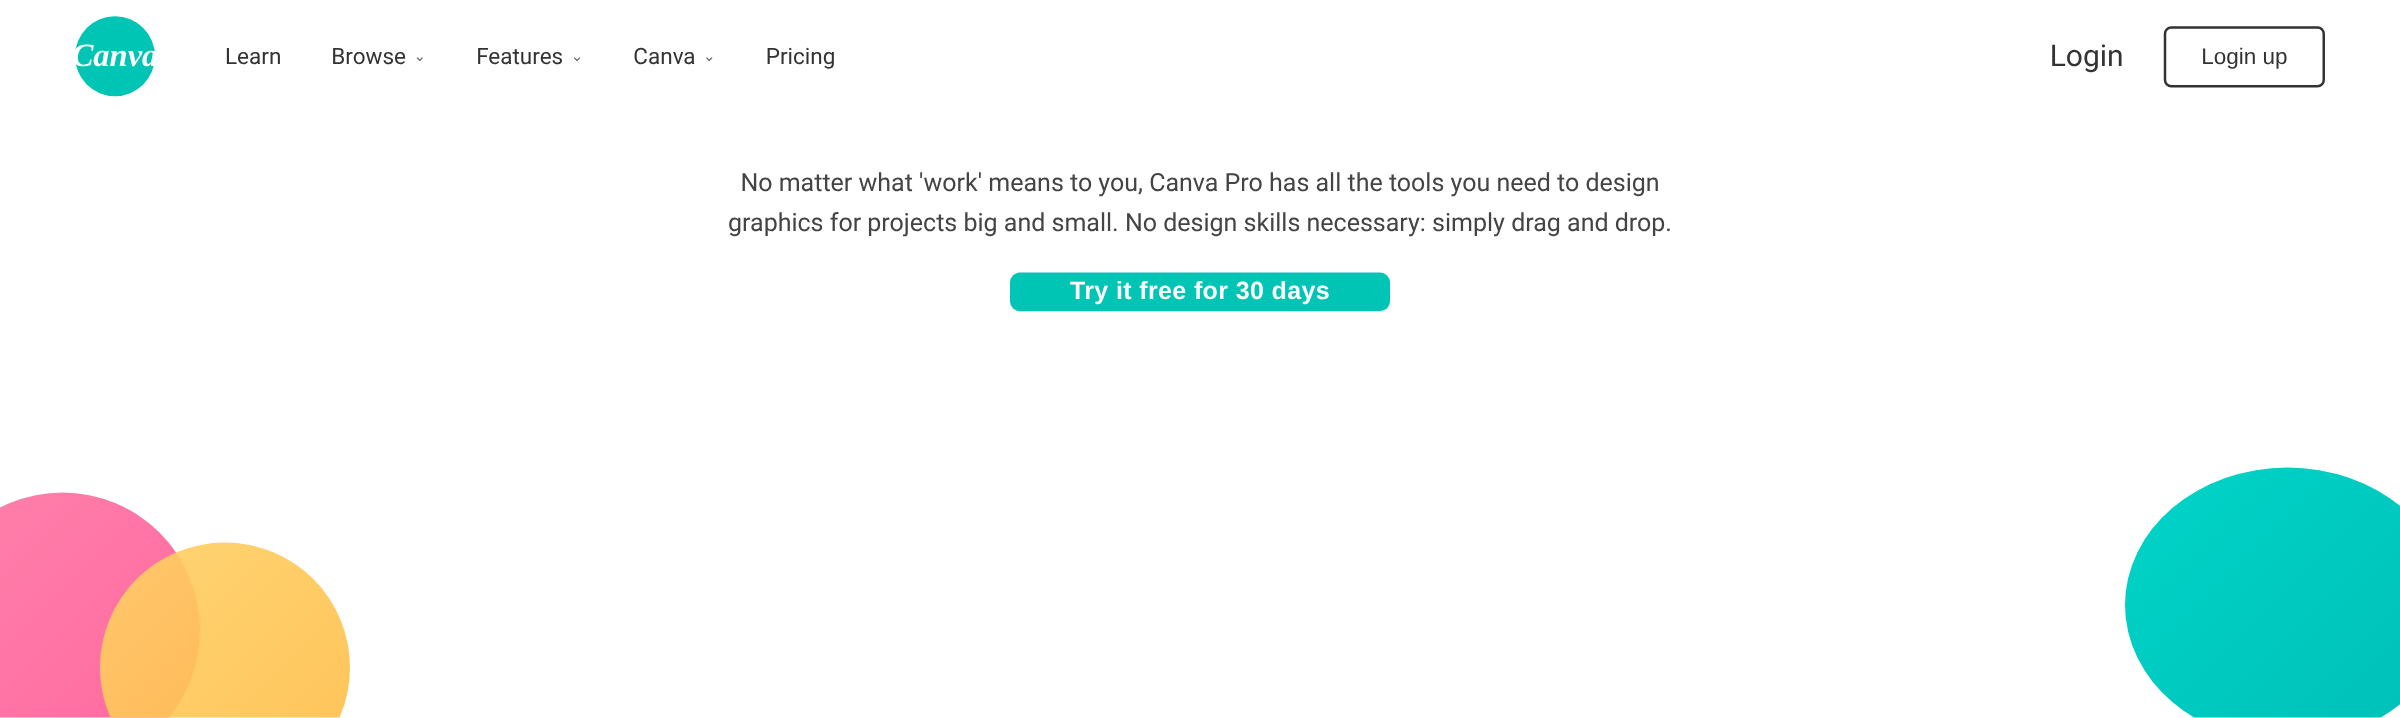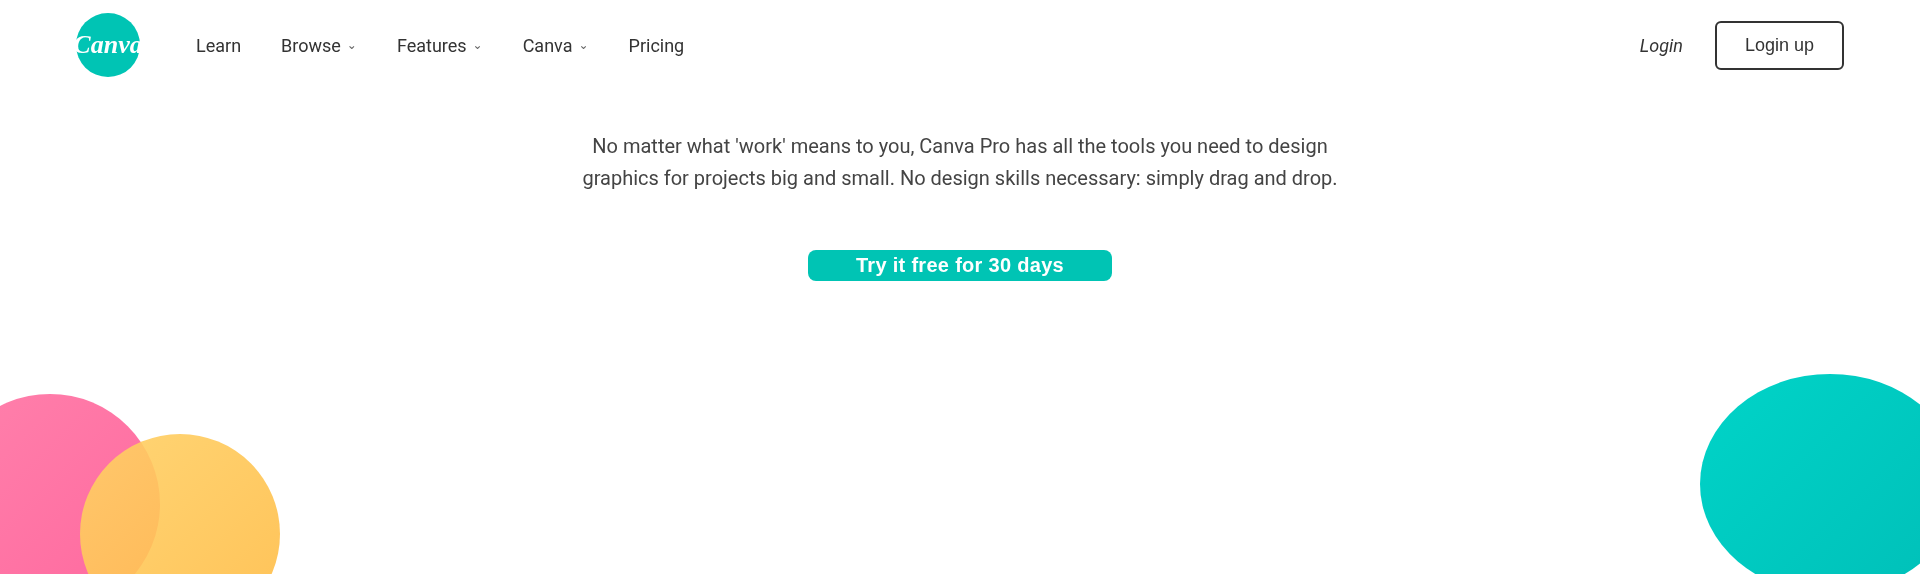--- a/index.html
+++ b/index.html
@@ -14,21 +14,21 @@
       width: 1920px;
       height: 574px;
       overflow: hidden;
       position: relative;
     }
 
     
     .navbar {
       display: flex;
       align-items: center;
-      padding: 0 76px;
+      padding: 0 60px;
       height: 90px;
       background: #ffffff;
       position: relative;
       z-index: 10;
     }
 
     .logo-circle {
       width: 64px;
       height: 64px;
       border-radius: 50%;
@@ -74,26 +74,25 @@
       margin-left: 2px;
     }
 
     .nav-right {
       display: flex;
       align-items: center;
       gap: 16px;
     }
 
     .login-btn {
-      font-size: 18px;
+      font-size: 24px;
       color: #333333;
       cursor: pointer;
       padding: 8px 16px;
       font-weight: 400;
-      font-style: italic;
     }
 
     .signup-btn {
       font-size: 18px;
       color: #333333;
       cursor: pointer;
       padding: 12px 28px;
       border: 2px solid #333333;
       border-radius: 6px;
       font-weight: 500;
@@ -120,21 +119,21 @@
       margin-bottom: 24px;
       letter-spacing: -1px;
     }
 
     .hero-subtitle {
       font-size: 20px;
       color: #444444;
       text-align: center;
       max-width: 780px;
       line-height: 1.6;
-      margin-bottom: 56px;
+      margin-bottom: 24px;
     }
 
     .cta-button {
       background: #00C4B4;
       color: #ffffff;
       font-size: 20px;
       font-weight: 600;
       padding: 4px 48px;
       border: none;
       border-radius: 8px;

